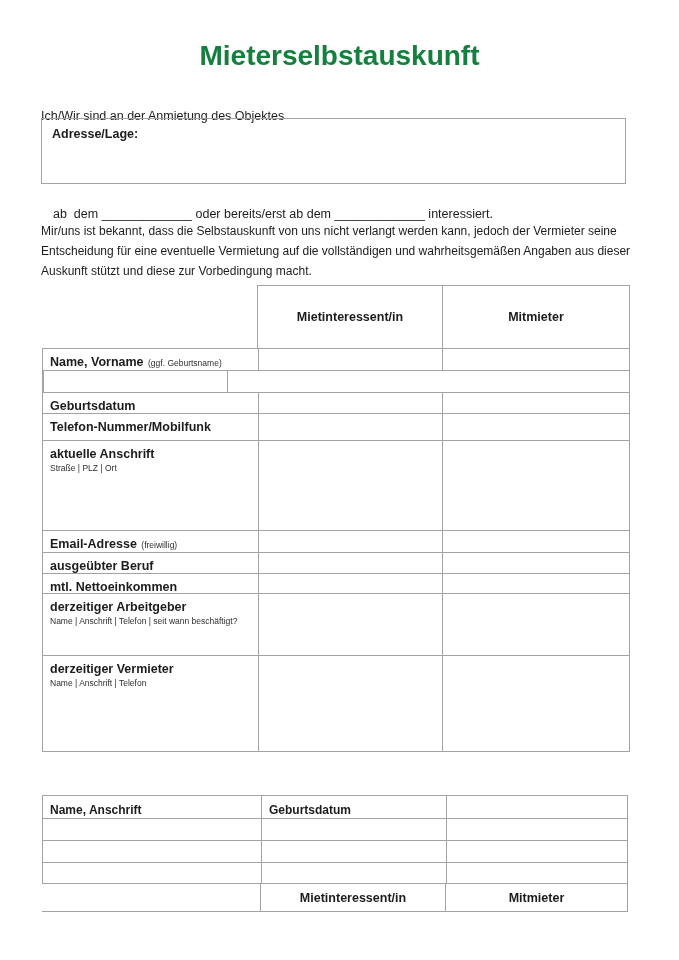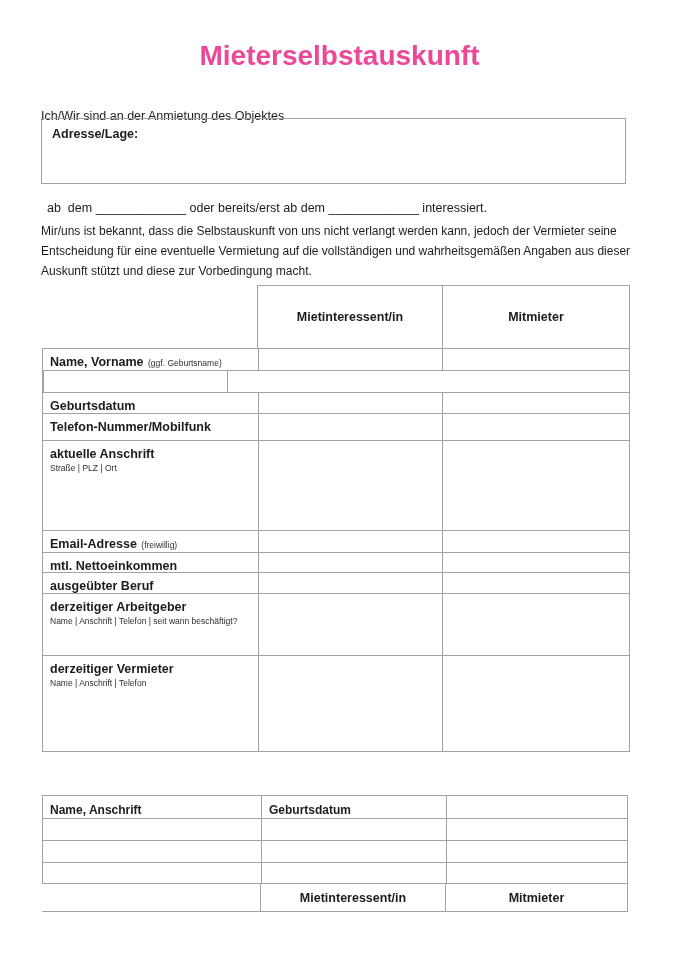--- a/index.html
+++ b/index.html
@@ -2,29 +2,29 @@
 <html><head>
 <meta charset="utf-8">
 <style>
   html,body { margin:0; padding:0; background:#ffffff; }
   .page {
     position:relative; width:679px; height:960px; background:#ffffff;
     font-family:"Liberation Sans", sans-serif; color:#1c1c1c; overflow:hidden;
   }
   .title {
     position:absolute; top:40px; left:0; width:679px; margin:0;
-    text-align:center; font-size:28px; font-weight:bold; color:#ec4899;
+    text-align:center; font-size:28px; font-weight:bold; color:#15803d;
   }
   .intro { position:absolute; top:109px; left:41px; margin:0; font-size:12.5px; }
   .address-box {
     position:absolute; top:118px; left:41px; width:585px; height:66px;
     border:1px solid #a3a3a3; box-sizing:border-box;
   }
   .address-label { display:inline-block; margin:8px 0 0 10px; font-size:12.5px; font-weight:bold; }
-  .date-line { position:absolute; top:195px; left:41px; margin:6px; font-size:12.5px; white-space:nowrap; }
+  .date-line { position:absolute; top:195px; left:41px; margin:12px; font-size:12.5px; white-space:nowrap; }
   .date-line .blank { letter-spacing:0; }
   .disclaimer { position:absolute; top:221px; left:41px; width:592px; font-size:12px; line-height:20px; }
   .disclaimer div { white-space:nowrap; }
 
   
   .main-table { position:absolute; top:285px; left:42px; width:588px; }
   .mt-header {
     display:flex; margin-left:215px; height:63px;
     border:1px solid #a3a3a3; border-bottom:none; box-sizing:border-box;
   }
@@ -144,31 +144,31 @@
 
       <div class="mt-row r5">
         <div class="cell label-cell">
           <span class="row-label">Email-Adresse</span>
           <span class="row-note">(freiwillig)</span>
         </div>
         <div class="mcell2"></div>
         <div class="mcell3"></div>
       </div>
 
+      <div class="mt-row r6">
+        <div class="cell label-cell">
+          <span class="row-label">ausgeübter Beruf</span>
+        </div>
+        <div class="mcell2"></div>
+        <div class="mcell3"></div>
+      </div>
+
       <div class="mt-row r7">
         <div class="cell label-cell">
           <span class="row-label">mtl. Nettoeinkommen</span>
-        </div>
-        <div class="mcell2"></div>
-        <div class="mcell3"></div>
-      </div>
-
-      <div class="mt-row r6">
-        <div class="cell label-cell">
-          <span class="row-label">ausgeübter Beruf</span>
         </div>
         <div class="mcell2"></div>
         <div class="mcell3"></div>
       </div>
 
       <div class="mt-row r8">
         <div class="cell label-cell">
           <span class="row-label">derzeitiger Arbeitgeber</span>
           <span class="row-note block">Name | Anschrift | Telefon | seit wann beschäftigt?</span>
         </div>

